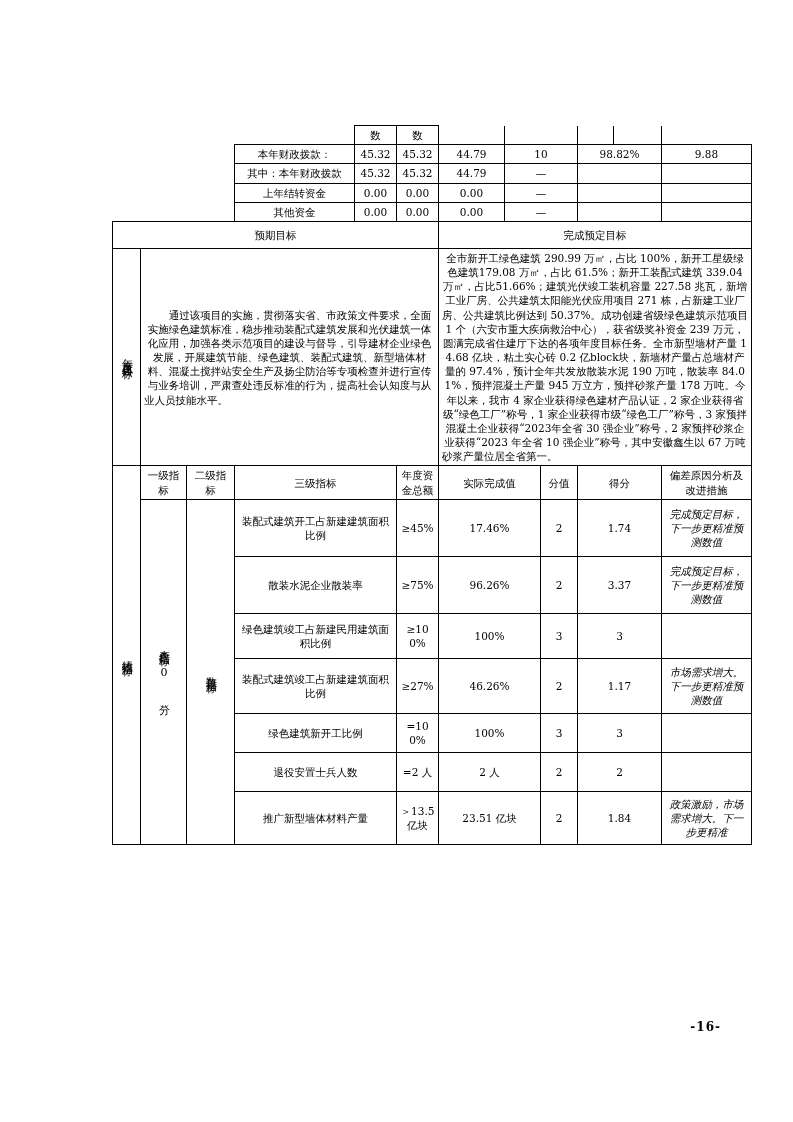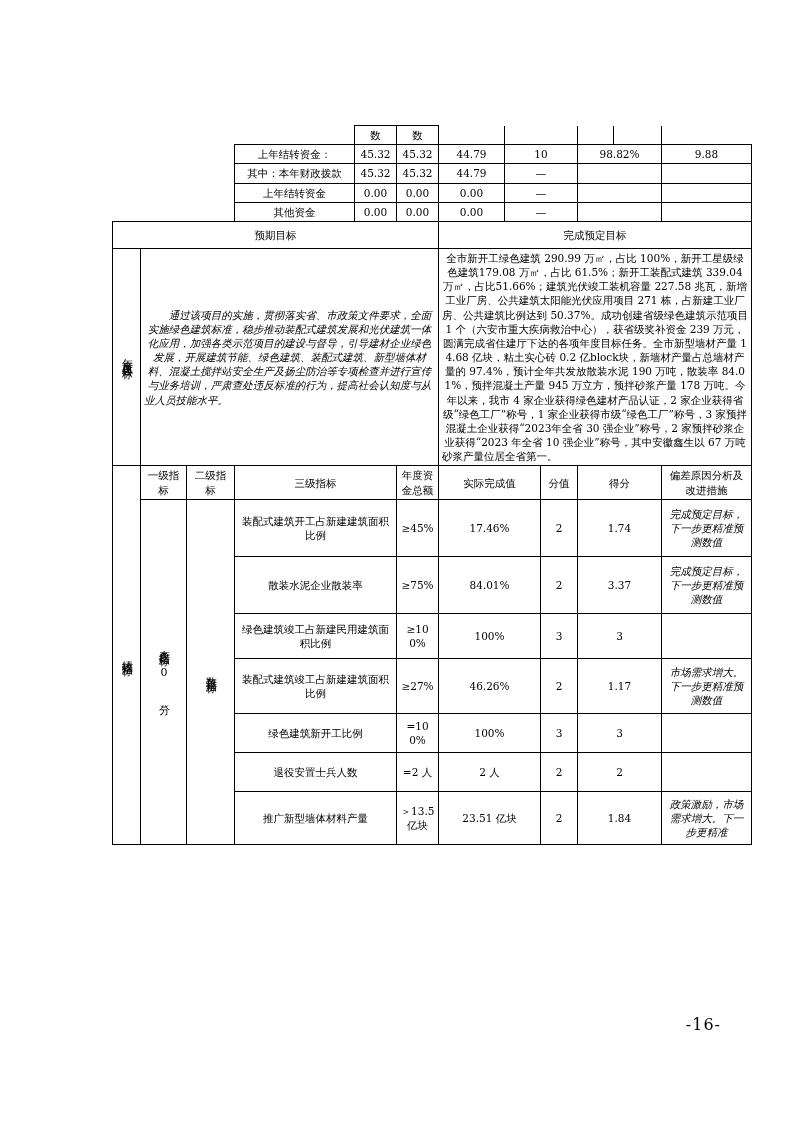--- a/index.html
+++ b/index.html
@@ -45,44 +45,44 @@
     font-size: 11px;
   }
   .cell-left {
     text-align: justify;
     text-align-last: left;
     vertical-align: top;
     padding: 5px 6px;
     line-height: 1.55;
     font-size: 11px;
     text-indent: 2em;
-    font-style: italic;
   }
   .cell-left-noind {
     text-align: justify;
     text-align-last: left;
     vertical-align: top;
     padding: 5px 6px;
     line-height: 1.55;
     font-size: 11px;
   }
   .tall {
     height: 22px;
   }
   .small {
     font-size: 10px;
     font-style: italic;
   }
   .pageno {
     position: absolute;
     right: 72px;
     bottom: 88px;
-    font-size: 16px;
+    font-size: 12px;
     letter-spacing: 1px;
     font-family: "DejaVu Serif", "Liberation Serif", serif;
+    font-weight: bold;
   }
   .indicator-label {
     font-size: 11px;
     line-height: 1.3;
   }
   .dash {
     font-size: 11px;
   }
 </style>
 </head>
@@ -113,21 +113,21 @@
       <td>数</td>
       <td style="border-bottom:none;border-top:none;"></td>
       <td colspan="2" style="border-bottom:none;border-top:none;"></td>
       <td style="border-bottom:none;border-top:none;"></td>
       <td style="border-bottom:none;border-top:none;"></td>
       <td style="border-bottom:none;border-top:none;border-right:none;"></td>
     </tr>
 
     <tr>
       <td colspan="3" style="border-left:none;border-top:none;border-bottom:none;"></td>
-      <td>上年结转资金：</td>
+      <td>本年财政拨款：</td>
       <td>45.32</td>
       <td>45.32</td>
       <td>44.79</td>
       <td colspan="2">10</td>
       <td colspan="2">98.82%</td>
       <td>9.88</td>
     </tr>
     <tr>
       <td colspan="3" style="border-left:none;border-top:none;border-bottom:none;"></td>
       <td>其中：本年财政拨款</td>
@@ -197,21 +197,21 @@
       <td>≥45%</td>
       <td colspan="2">17.46%</td>
       <td>2</td>
       <td colspan="2">1.74</td>
       <td class="small">完成预定目标，下一步更精准预测数值</td>
     </tr>
 
     <tr>
       <td colspan="2" style="height:52px">散装水泥企业散装率</td>
       <td>≥75%</td>
-      <td colspan="2">84.01%</td>
+      <td colspan="2">96.26%</td>
       <td>2</td>
       <td colspan="2">3.37</td>
       <td class="small">完成预定目标，下一步更精准预测数值</td>
     </tr>
 
     <tr>
       <td colspan="2" style="height:40px">绿色建筑竣工占新建民用建筑面积比例</td>
       <td>≥100%</td>
       <td colspan="2">100%</td>
       <td>3</td>

